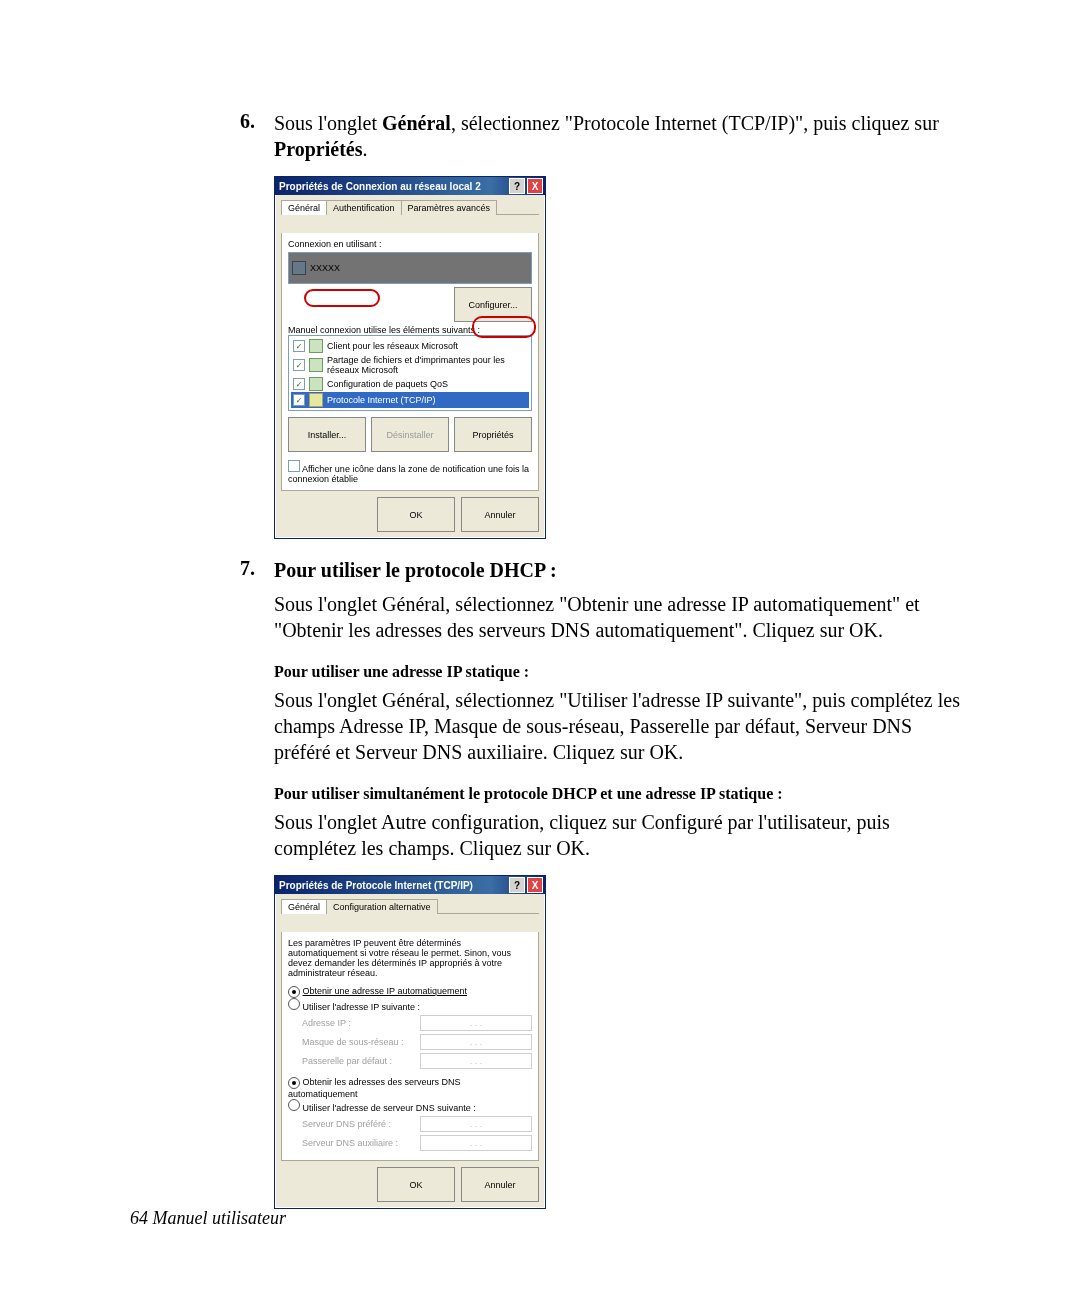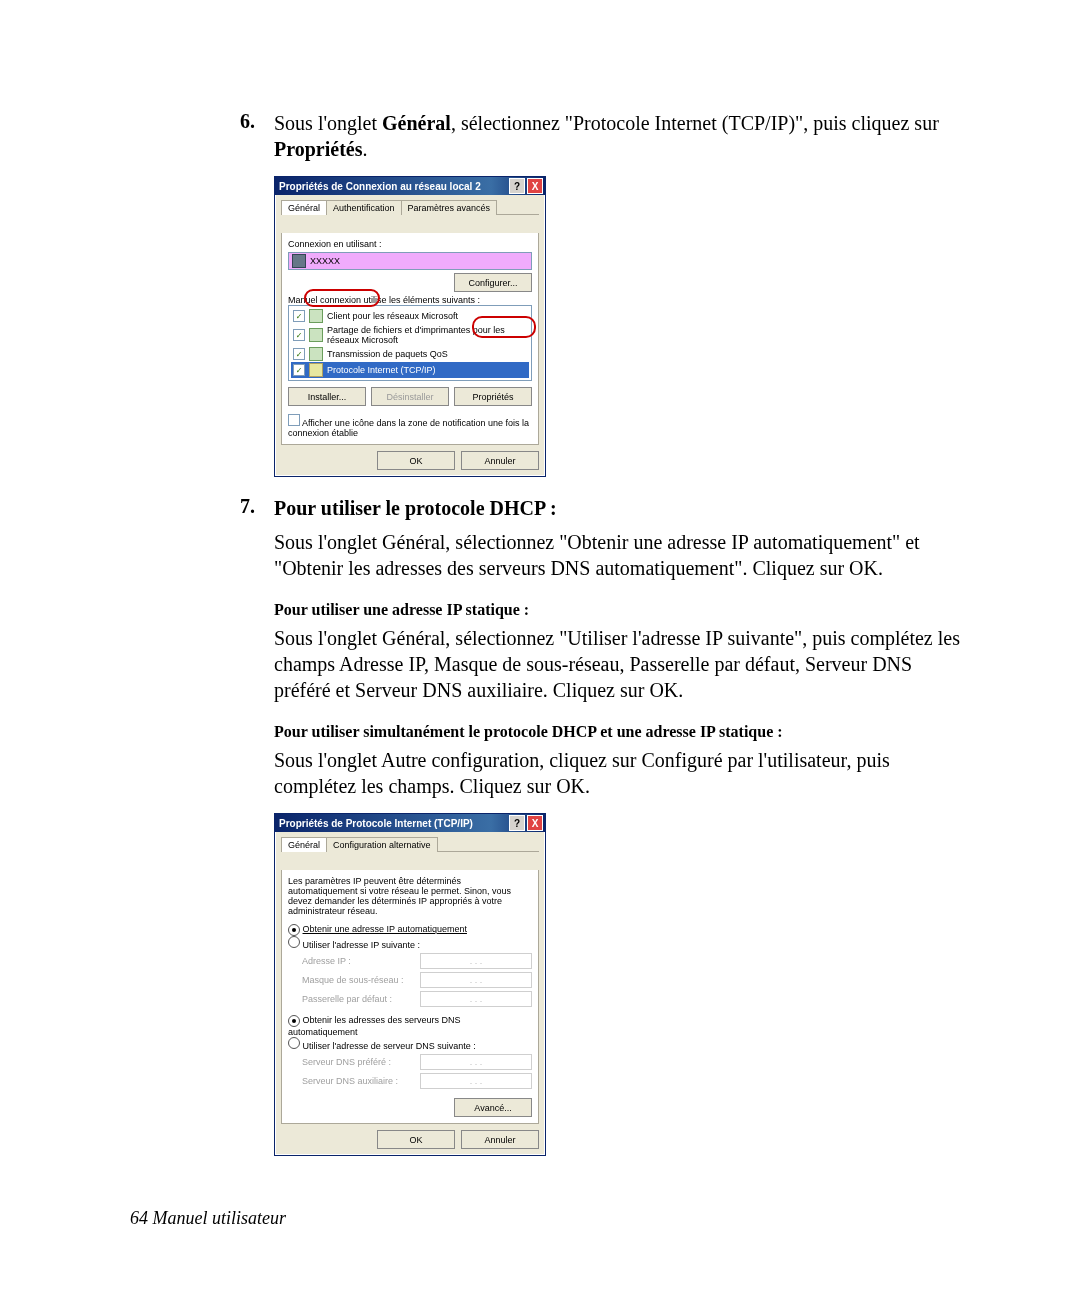--- a/index.html
+++ b/index.html
@@ -15,24 +15,24 @@
   .xp-window{width:270px;margin:14px 0 18px 34px;font-family:Tahoma,Arial,sans-serif;font-size:9px;color:#000;border:1px solid #0a246a;background:#ece9d8;box-shadow:0 0 0 1px #fff inset;}
   .xp-title{height:18px;display:flex;align-items:center;justify-content:space-between;padding:0 2px 0 4px;color:#fff;font-weight:bold;font-size:10px;background:linear-gradient(90deg,#0a246a,#3a6ea5 80%,#0a246a);}
   .xp-title .tbtns{display:flex;gap:2px;}
   .xp-title .tbtn{width:14px;height:14px;border:1px solid #fff;background:#d6d3ce;color:#000;display:flex;align-items:center;justify-content:center;font-weight:bold;font-size:10px;}
   .xp-title .tbtn.close{background:#e04343;color:#fff;border-color:#fff;}
   .xp-body{padding:4px 6px 6px 6px;}
   .xp-tabwrap{display:flex;border-bottom:1px solid #aca899;}
   .xp-tab{padding:2px 6px;border:1px solid #aca899;border-bottom:none;background:#ece9d8;position:relative;top:1px;margin-right:-1px;}
   .xp-tab.active{background:#fff;}
   .xp-panel{border:1px solid #aca899;border-top:none;background:#fff;padding:6px;margin-top:18px;}
-  .xp-btn{display:inline-flex;align-items:center;justify-content:center;min-width:60px;height:17px;border:1px solid #888;background:#ece9d8;padding:0 8px;font-size:9px;}
+  .xp-btn{display:inline-flex;align-items:center;justify-content:center;min-width:60px;height:17px;border:1px solid #888;background:#ece9d8;padding:8px 8px;font-size:9px;}
   .xp-btn[disabled]{color:#9a9a9a;}
   .xp-row{display:flex;align-items:center;justify-content:space-between;margin:3px 0;}
-  .xp-input{height:16px;border:1px solid #7f9db9;background:#f0abfc;padding:0 3px;display:flex;align-items:center;}
+  .xp-input{height:16px;border:1px solid #7f9db9;background:#737373;padding:7px 3px;display:flex;align-items:center;}
   .xp-list{border:1px solid #7f9db9;background:#fff;padding:2px;}
   .xp-list .item{display:flex;align-items:center;gap:4px;padding:1px 2px;}
   .xp-list .item.sel{background:#316ac5;color:#fff;}
   .chk{width:10px;height:10px;border:1px solid #7f9db9;background:#fff;display:inline-flex;align-items:center;justify-content:center;font-size:8px;color:#2a6f00;flex:none;}
   .ic{width:12px;height:12px;display:inline-block;background:#cbe3c0;border:1px solid #6b9d5c;flex:none;}
   .xp-group{border:1px solid #aca899;padding:6px;margin-top:6px;}
   .xp-group .legend{position:relative;top:-12px;background:#fff;display:inline-block;padding:0 3px;color:#555;}
   .radio{width:10px;height:10px;border:1px solid #555;border-radius:50%;display:inline-flex;align-items:center;justify-content:center;flex:none;}
   .radio.on::after{content:"";width:4px;height:4px;background:#000;border-radius:50%;}
   .fieldrow{display:flex;align-items:center;justify-content:space-between;margin:3px 0;gap:0;}
@@ -89,21 +89,21 @@
                 <span>Client pour les réseaux Microsoft</span>
               </div>
             <div class="item">
                 <span class="chk">✓</span>
                 <span class="ic"></span>
                 <span>Partage de fichiers et d'imprimantes pour les réseaux Microsoft</span>
               </div>
             <div class="item">
                 <span class="chk">✓</span>
                 <span class="ic"></span>
-                <span>Transmission de paquets QoS</span>
+                <span>Configuration de paquets QoS</span>
               </div>
             <div class="item sel">
                 <span class="chk" style="background:#fff;color:#2a6f00">✓</span>
                 <span class="ic" style="background:#e7e7a0;border-color:#b0a060;"></span>
                 <span>Protocole Internet (TCP/IP)</span>
               </div>
           </div>
           <div class="xp-row" style="margin-top:6px;">
             <span class="xp-btn">Installer...</span>
             <span class="xp-btn" disabled="">Désinstaller</span>
@@ -181,23 +181,20 @@
           <div class="fieldrow">
               <span class="lab">Serveur DNS préféré :</span>
               <span class="ipbox">. . .</span>
             </div>
           <div class="fieldrow">
               <span class="lab">Serveur DNS auxiliaire :</span>
               <span class="ipbox">. . .</span>
             </div>
         </div>
 
-        <div class="btnbar">
-            <span class="xp-btn">Avancé...</span>
-          </div>
       </div>
       <div class="btnbar">
         <span class="xp-btn">OK</span>
         <span class="xp-btn">Annuler</span>
       </div>
     </div>
   </div>
 
   <div class="footer">64  Manuel utilisateur</div>
 </div>

